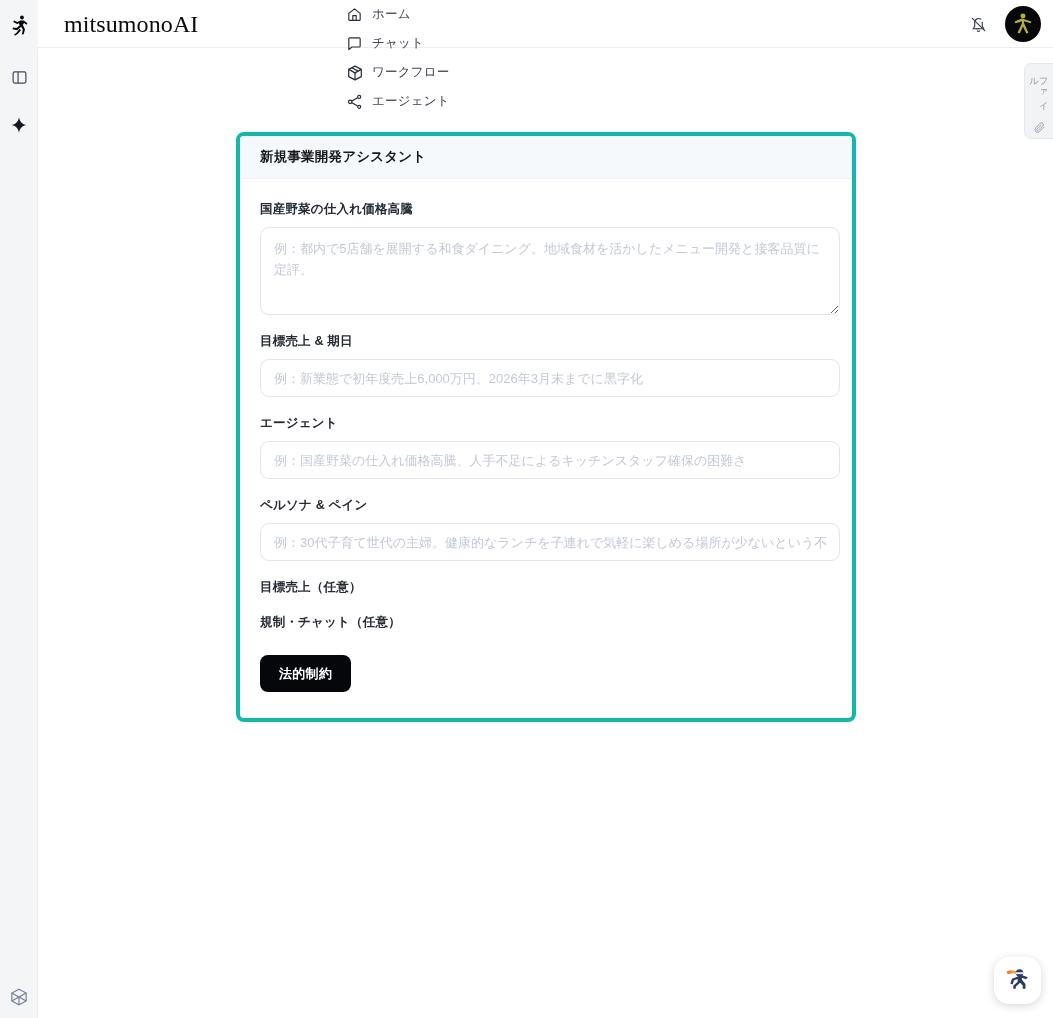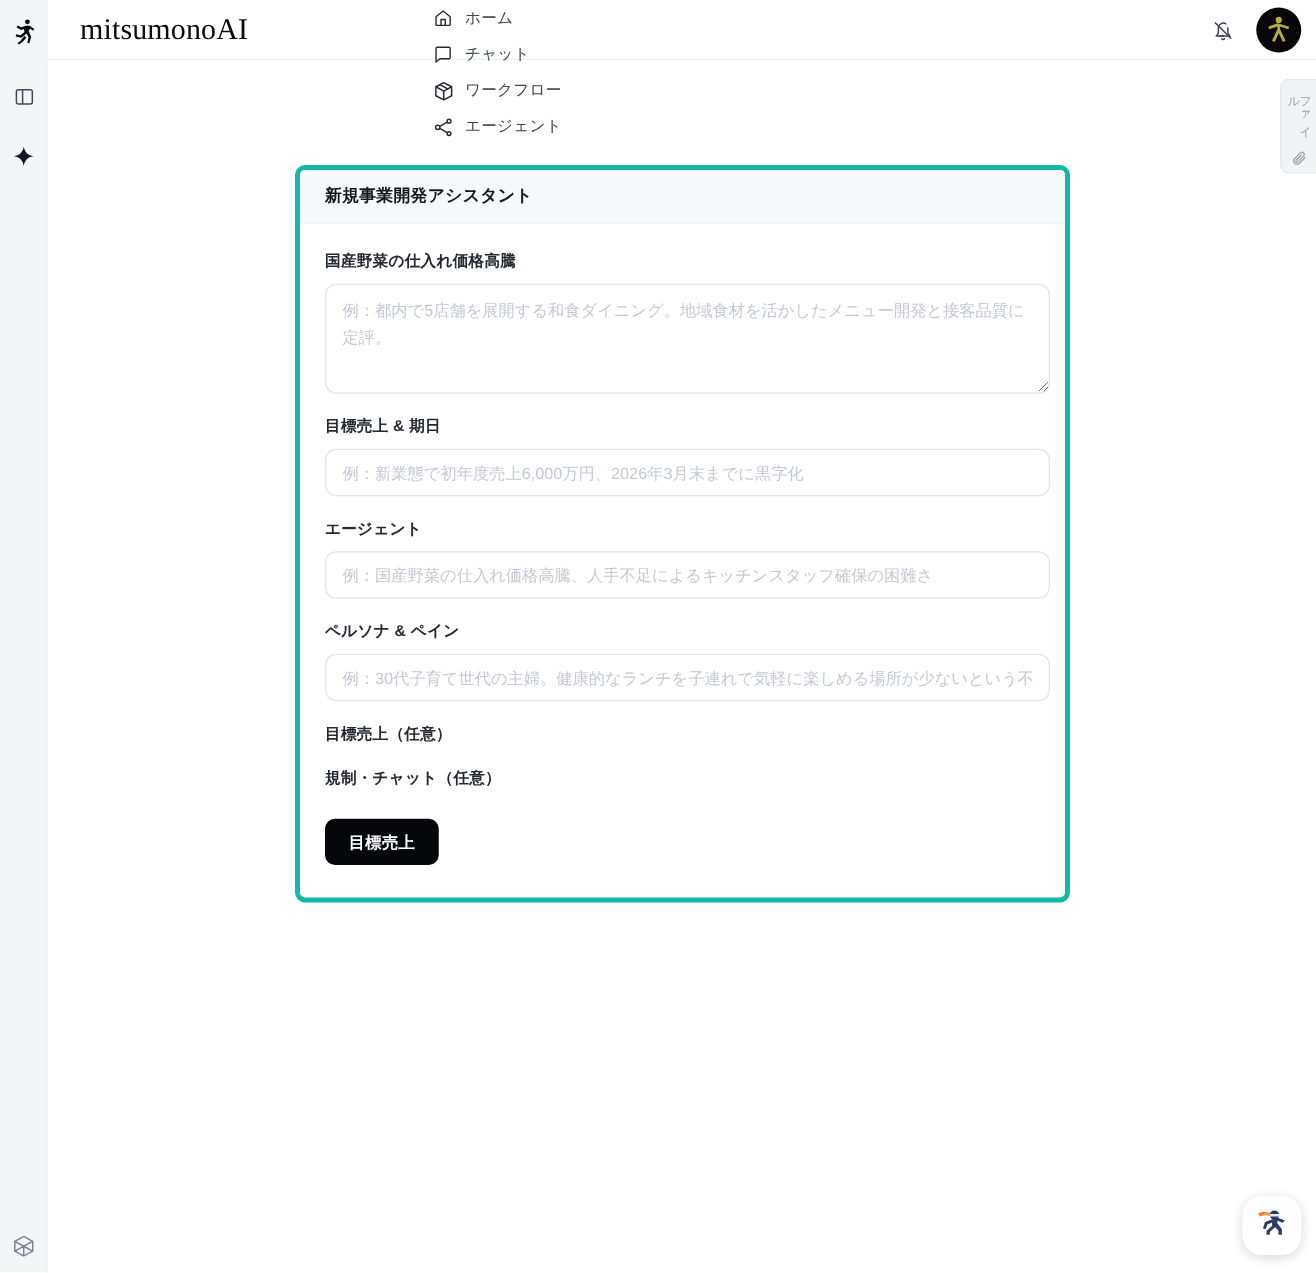--- a/index.html
+++ b/index.html
@@ -379,21 +379,21 @@
 
     <div class="field">
       <label class="field-label">目標売上（任意）</label>
     </div>
 
     <div class="field">
       <label class="field-label">規制・チャット（任意）</label>
     </div>
 
     <div id="submit-row">
-      <button id="submit-button">目標売上</button>
+      <button id="submit-button">法的制約</button>
     </div>
   </div>
 </div>
 
 <div id="assistant-launcher">
   <span>
     <svg width="34" height="34" viewBox="0 0 40 40" aria-hidden="true">
       <path d="M6.5 11.5 C8.5 10.2 12.5 9.6 15.6 10.6 L18.4 11.6 L17.4 13.6 C14.4 13.0 10.6 13.2 8.0 14.4 Z" fill="#f47b20"></path>
       <path d="M12.2 11.0 C14.6 10.0 17.4 10.2 19.2 11.2 L18.2 13.8 C16.4 12.8 14.0 12.6 12.2 13.2 Z" fill="#f9a03f"></path>
       <circle cx="21.8" cy="13.0" r="4.4" fill="#2b3a67"></circle>

